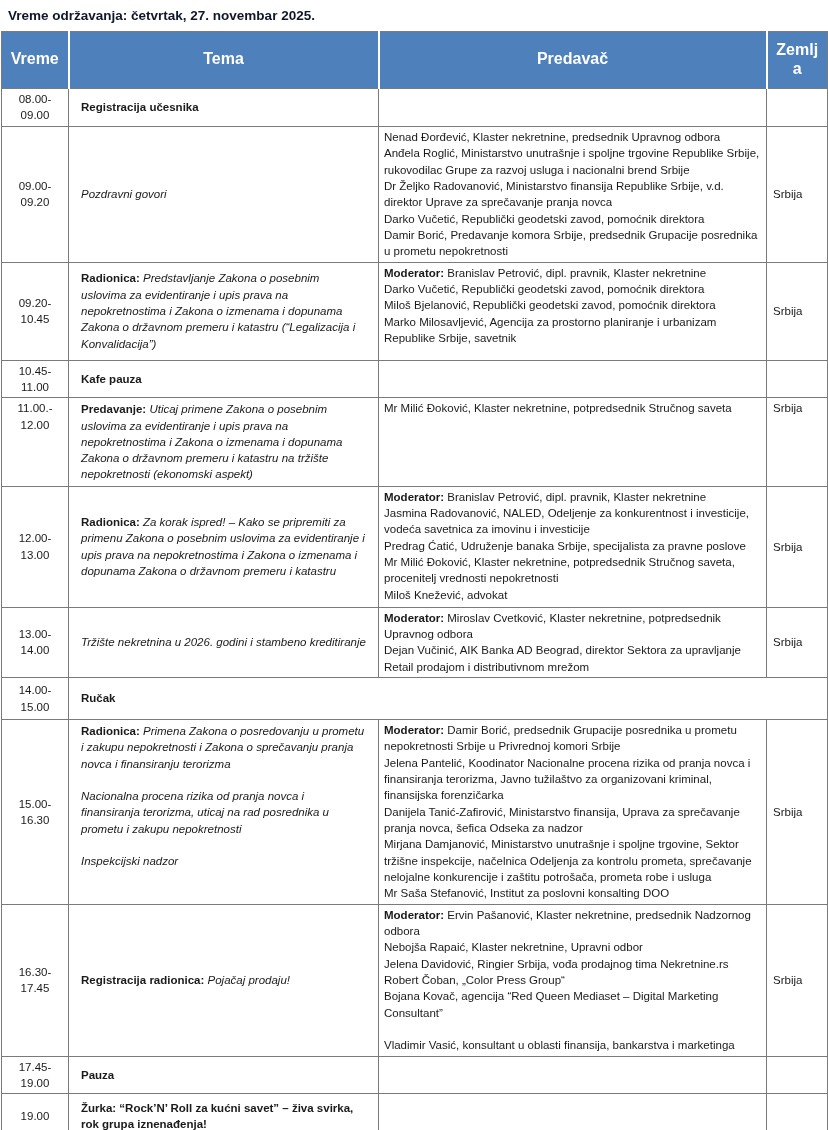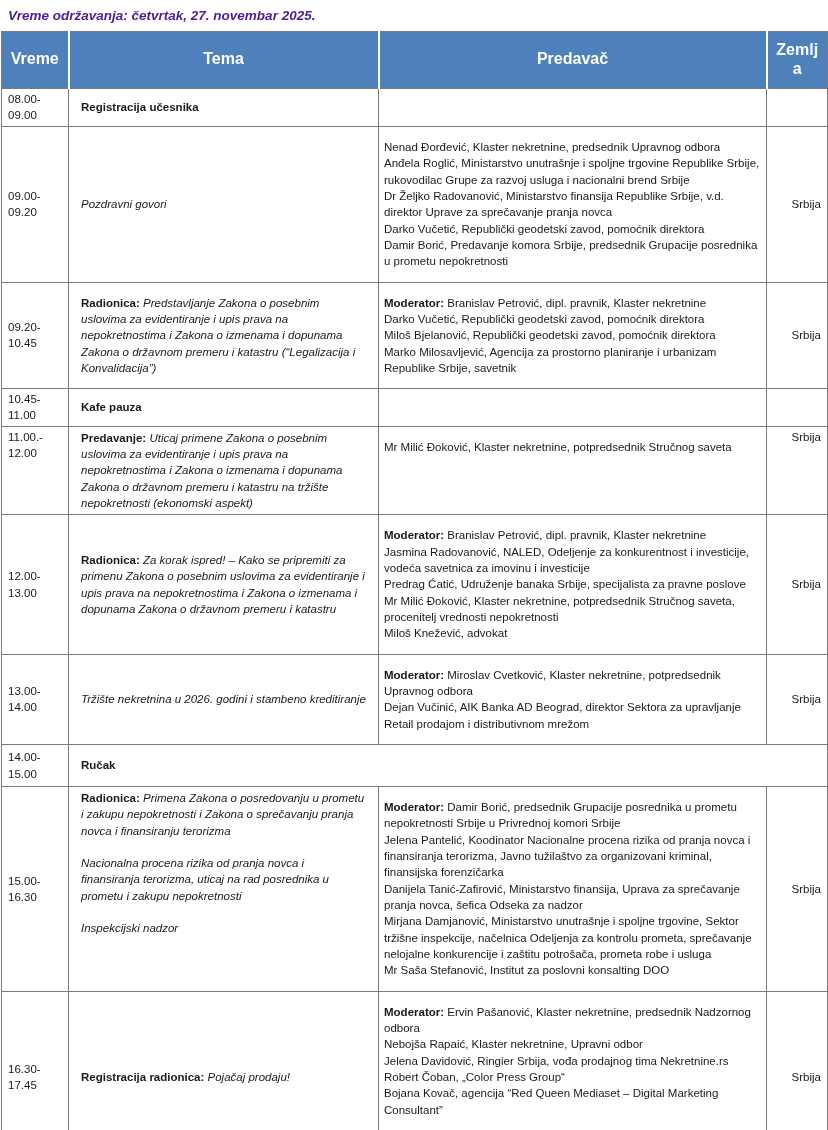--- a/index.html
+++ b/index.html
@@ -1,38 +1,38 @@
 <!DOCTYPE html>
 <html><head>
 <meta charset="utf-8">
 <style>
   html,body { margin:0; padding:0; background:#ffffff; }
   body {
     width:828px; height:1130px; overflow:hidden;
     font-family:"Liberation Sans", sans-serif; color:#1a1a1a;
     -webkit-font-smoothing:antialiased;
   }
-  .meta { margin:7px 8px 5px 8px; font-weight:700; font-size:13.5px; line-height:1.4; color:#4c1d95;font-style:italic; }
+  .meta { margin:7px 8px 5px 8px; font-weight:700; font-size:13.5px; line-height:1.4; color:#0f172a; }
   table.program { border-collapse:collapse; table-layout:fixed; width:826px; margin-left:1px; }
   th {
     background:#4E81BC; color:#ffffff; font-weight:700; font-size:16px;
     text-align:center; vertical-align:middle; border:1px solid #7a7a7a;
     height:52px; padding:2px 4px; line-height:1.18;
   }
   th + th { border-left:2px solid #ffffff; }
   th.zemlja { word-break:break-all; padding:2px 7px; }
   td {
     border:1px solid #7a7a7a; font-size:11.5px; line-height:1.42;
     color:#1a1a1a; padding:2px 6px; vertical-align:middle;
     overflow:hidden; word-wrap:break-word;
   }
-  td.time { white-space:nowrap; }
+  td.time { text-align:center; white-space:nowrap; }
   td.tema { padding:3px 12px; }
-  td.predavac { vertical-align:top; padding:12px 5px; }
-  td.zemlja { text-align:right; }
+  td.predavac { vertical-align:top; padding:2px 5px; }
+  td.zemlja { text-align:left; }
   .b { font-weight:700; font-style:normal; }
   .i { font-style:italic; }
   .tpara + .tpara { margin-top:16px; }
   tr.row-top td { vertical-align:top; }
   td.top { vertical-align:top;margin-top:8px; }
   .sline { min-height:16px; }
 </style>
 </head>
 <body>
 
@@ -165,20 +165,28 @@
           <div class="sline"><span class="b">Moderator:</span><span> Ervin Pašanović, Klaster nekretnine, predsednik Nadzornog odbora</span></div>
           <div class="sline"><span>Nebojša Rapaić, Klaster nekretnine, Upravni odbor</span></div>
           <div class="sline"><span>Jelena Davidović, Ringier Srbija, vođa prodajnog tima Nekretnine.rs</span></div>
           <div class="sline"><span>Robert Čoban, „Color Press Group“</span></div>
           <div class="sline"><span>Bojana Kovač, agencija “Red Queen Mediaset – Digital Marketing Consultant”</span></div>
           <div class="sline">&nbsp;</div>
           <div class="sline"><span>Vladimir Vasić, konsultant u oblasti finansija, bankarstva i marketinga</span></div>
         </td>
         <td class="zemlja">Srbija</td>
       </tr>
+      <tr style="height: 33px;">
+        <td class="time">17.45-<br>19.00</td>
+        <td class="tema">
+          <div class="tpara"><span class="b">Pauza</span></div>
+        </td>
+        <td class="predavac"></td>
+        <td class="zemlja"></td>
+      </tr>
       <tr style="height: 45px;">
         <td class="time">19.00</td>
         <td class="tema">
           <div class="tpara"><span class="b">Žurka: “Rock’N’ Roll za kućni savet” – živa svirka, rok grupa iznenađenja!</span></div>
         </td>
         <td class="predavac"></td>
         <td class="zemlja"></td>
       </tr>
     </tbody>
 </table>

